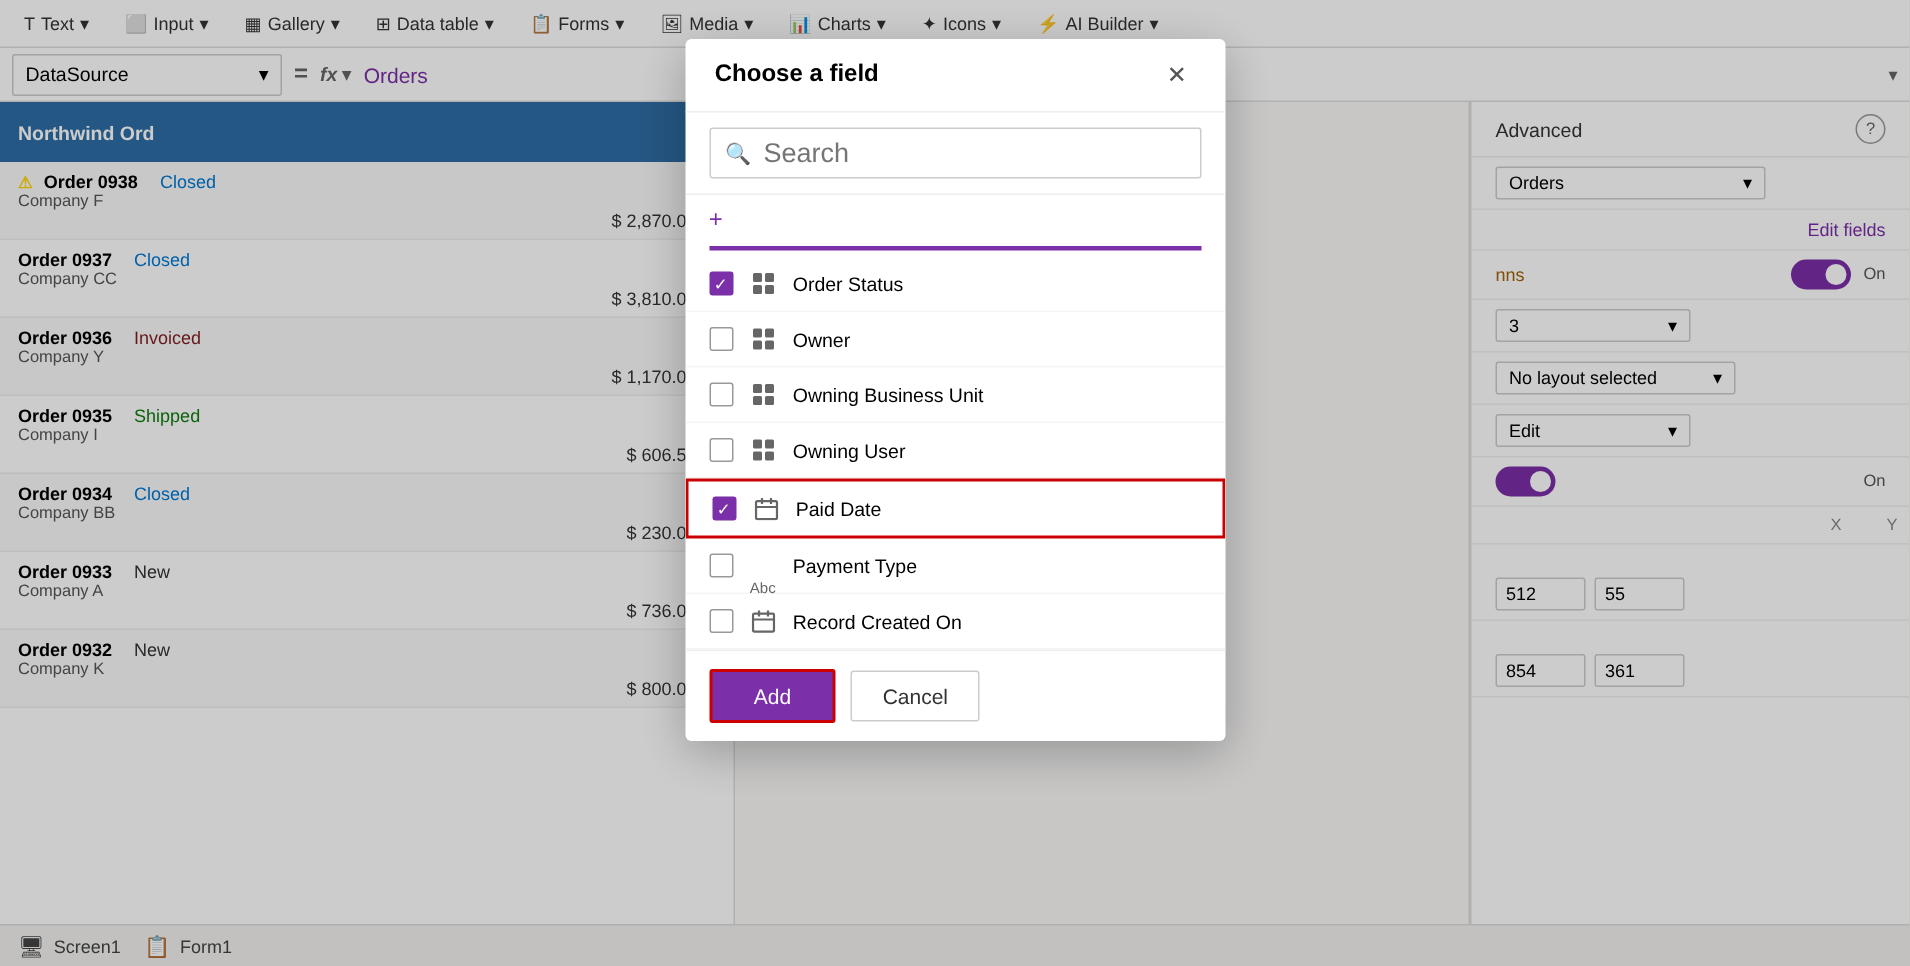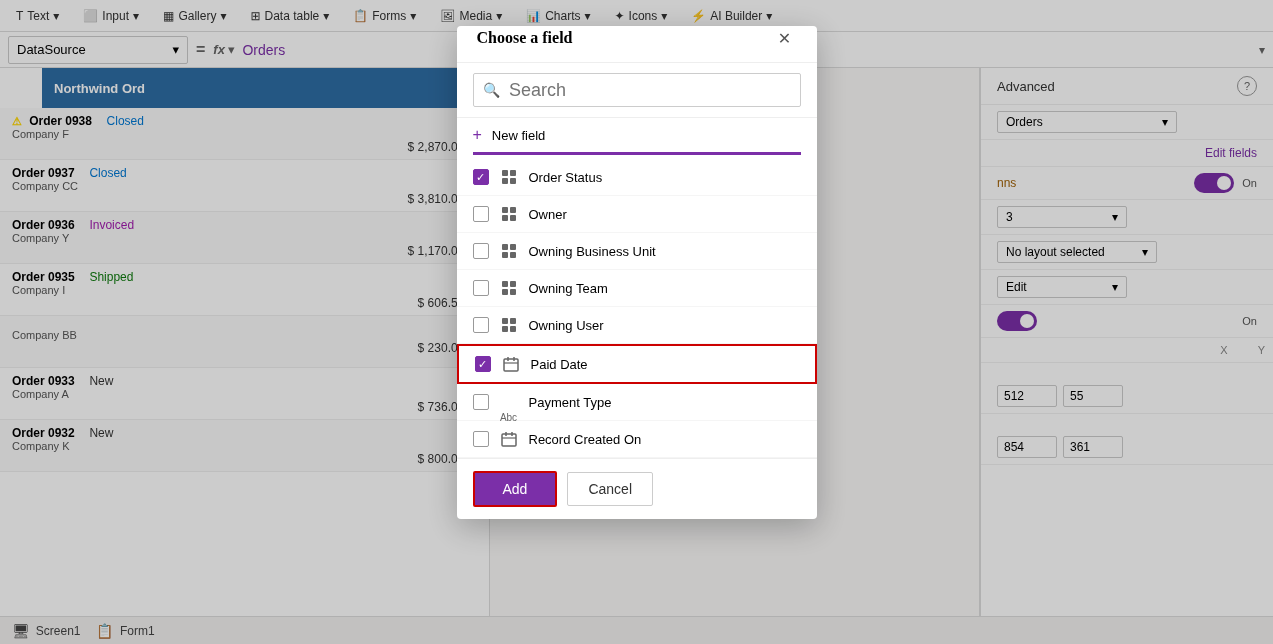--- a/index.html
+++ b/index.html
@@ -47,34 +47,34 @@
     }
 
     
     .data-table-area {
       width: 490px; height: 100%; background: #fff; border-right: 1px solid #ddd; overflow: hidden;
       position: relative;
     }
     .table-header-row {
       background: #2e6da4; color: #fff; font-weight: 600;
       padding: 8px 12px; font-size: 13px;
-      display: flex; align-items: center; height: 40px; margin-left: 42px;
+      display: flex; align-items: center; height: 40px;
     }
     .table-row {
       display: flex; align-items: center; border-bottom: 1px solid #eee;
       padding: 4px 12px; height: 52px; position: relative;
     }
     .table-row:nth-child(odd) { background: #fafafa; }
     .table-row-main { flex: 1; }
     .order-name { font-weight: 600; color: #000; font-size: 12px; }
     .company-name { color: #555; font-size: 11px; }
     .order-amount { font-size: 12px; color: #333; text-align: right; }
     .order-status { font-size: 12px; font-weight: 500; text-align: right; }
     .status-closed { color: #0078d4; }
-    .status-invoiced { color: #a21caf; }
+    .status-invoiced { color: #7f1d1d; }
     .status-shipped { color: #107c10; }
     .status-new { color: #333; }
     .row-arrow { color: #555; font-size: 14px; margin-left: 8px; cursor: pointer; }
     .warning-icon { color: #ffd700; margin-right: 4px; font-size: 11px; }
     .circle-handle {
       width: 14px; height: 14px; border-radius: 50%; background: #fff;
       border: 2px solid #999; position: absolute; right: -7px; top: 50%; transform: translateY(-50%);
       z-index: 10;
     }
 
@@ -155,21 +155,21 @@
     }
     .modal {
       position: absolute; top: 16px; left: 50%; transform: translateX(-50%);
       width: 360px; background: #fff; border-radius: 4px;
       box-shadow: 0 8px 32px rgba(0,0,0,0.25);
       display: flex; flex-direction: column; overflow: hidden;
       margin-top: 10px;
     }
     .modal-header {
       display: flex; align-items: center; justify-content: space-between;
-      padding: 0 20px 12px; border-bottom: 1px solid #eee; font-family: Liberation Serif, serif;
+      padding: 12px 20px 12px; border-bottom: 1px solid #eee;
     }
     .modal-title { font-size: 16px; font-weight: 600; color: #000; }
     .modal-close {
       width: 24px; height: 24px; display: flex; align-items: center; justify-content: center;
       cursor: pointer; color: #555; font-size: 16px; border-radius: 2px;
     }
     .modal-search {
       padding: 10px 16px; border-bottom: 1px solid #eee;
     }
     .search-box {
@@ -354,20 +354,26 @@
         <span class="order-status status-shipped">Shipped</span>
       </div>
       <div class="company-name">Company I</div>
       <div class="order-amount">$ 606.50</div>
     </div>
     <span class="row-arrow">›</span>
     <div class="circle-handle"></div>
   </div>
         <div class="table-row">
     <div class="table-row-main">
+      <div class="order-name">
+        
+        Order 0934
+        <span style="display:inline-block;width:8px;"></span>
+        <span class="order-status status-closed">Closed</span>
+      </div>
       <div class="company-name">Company BB</div>
       <div class="order-amount">$ 230.00</div>
     </div>
     <span class="row-arrow">›</span>
     <div class="circle-handle"></div>
   </div>
         <div class="table-row">
     <div class="table-row-main">
       <div class="order-name">
         
@@ -492,21 +498,20 @@
     <div class="modal-search">
       <div class="search-box">
         <span class="search-icon-sym">🔍</span>
         <input class="search-input-fake" type="text" placeholder="Search" style="">
       </div>
     </div>
     <div class="modal-body">
 
       <div class="new-field-row">
         <span class="plus-icon">+</span>
-        <span class="field-name">New field</span>
       </div>
 
       <div class="separator-line"></div>
 
       <div id="modal-fields-list">
           <div class="field-row">
     <div class="checkbox checked"></div>
     <div class="field-type-icon">
               <svg width="16" height="16" viewBox="0 0 16 16" fill="none">
                 <rect x="1" y="1" width="6" height="6" rx="1" fill="#666"></rect>
@@ -544,32 +549,20 @@
           <div class="field-row">
     <div class="checkbox "></div>
     <div class="field-type-icon">
               <svg width="16" height="16" viewBox="0 0 16 16" fill="none">
                 <rect x="1" y="1" width="6" height="6" rx="1" fill="#666"></rect>
                 <rect x="9" y="1" width="6" height="6" rx="1" fill="#666"></rect>
                 <rect x="1" y="9" width="6" height="6" rx="1" fill="#666"></rect>
                 <rect x="9" y="9" width="6" height="6" rx="1" fill="#666"></rect>
               </svg>
             </div>
-    <span class="field-name">Owning Team</span>
-  </div>
-          <div class="field-row">
-    <div class="checkbox "></div>
-    <div class="field-type-icon">
-              <svg width="16" height="16" viewBox="0 0 16 16" fill="none">
-                <rect x="1" y="1" width="6" height="6" rx="1" fill="#666"></rect>
-                <rect x="9" y="1" width="6" height="6" rx="1" fill="#666"></rect>
-                <rect x="1" y="9" width="6" height="6" rx="1" fill="#666"></rect>
-                <rect x="9" y="9" width="6" height="6" rx="1" fill="#666"></rect>
-              </svg>
-            </div>
     <span class="field-name">Owning User</span>
   </div>
           <div class="field-row highlighted">
     <div class="checkbox checked"></div>
     <div class="field-type-icon">
               <svg width="16" height="16" viewBox="0 0 16 16" fill="none">
                 <rect x="1" y="3" width="14" height="12" rx="1" stroke="#666" stroke-width="1.5" fill="none"></rect>
                 <line x1="1" y1="7" x2="15" y2="7" stroke="#666" stroke-width="1.2"></line>
                 <line x1="5" y1="1" x2="5" y2="5" stroke="#666" stroke-width="1.5"></line>
                 <line x1="11" y1="1" x2="11" y2="5" stroke="#666" stroke-width="1.5"></line>

